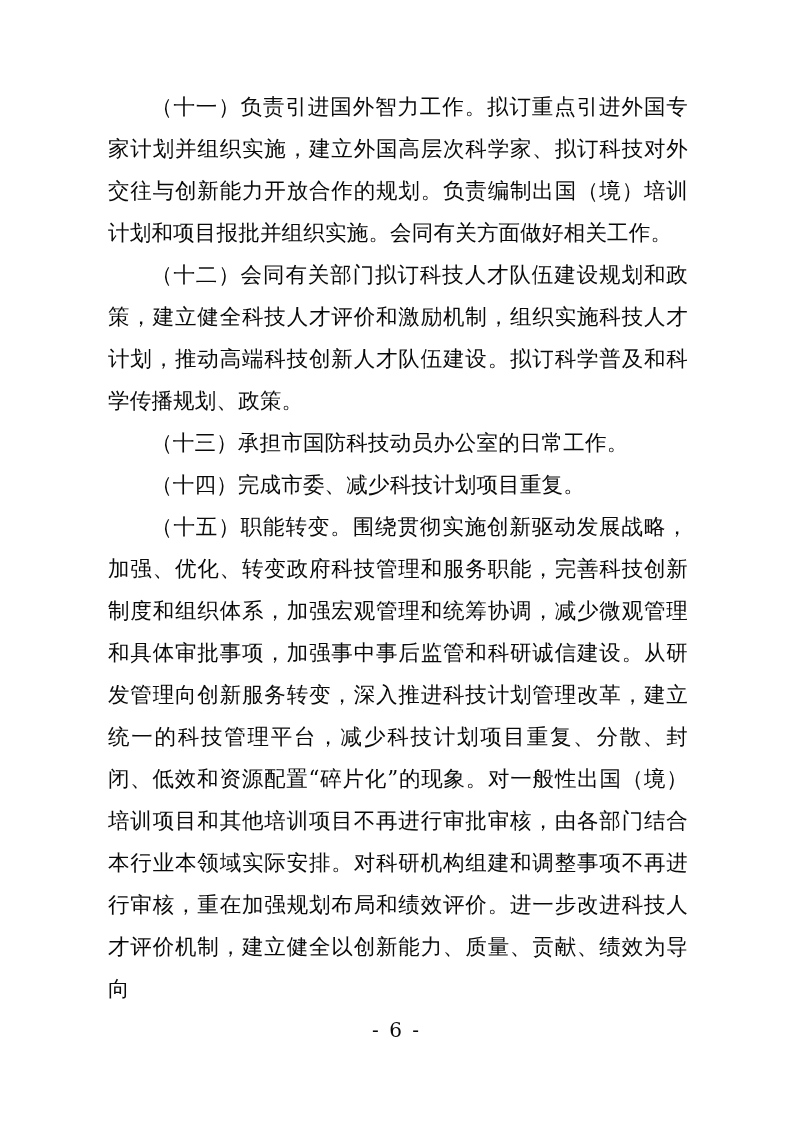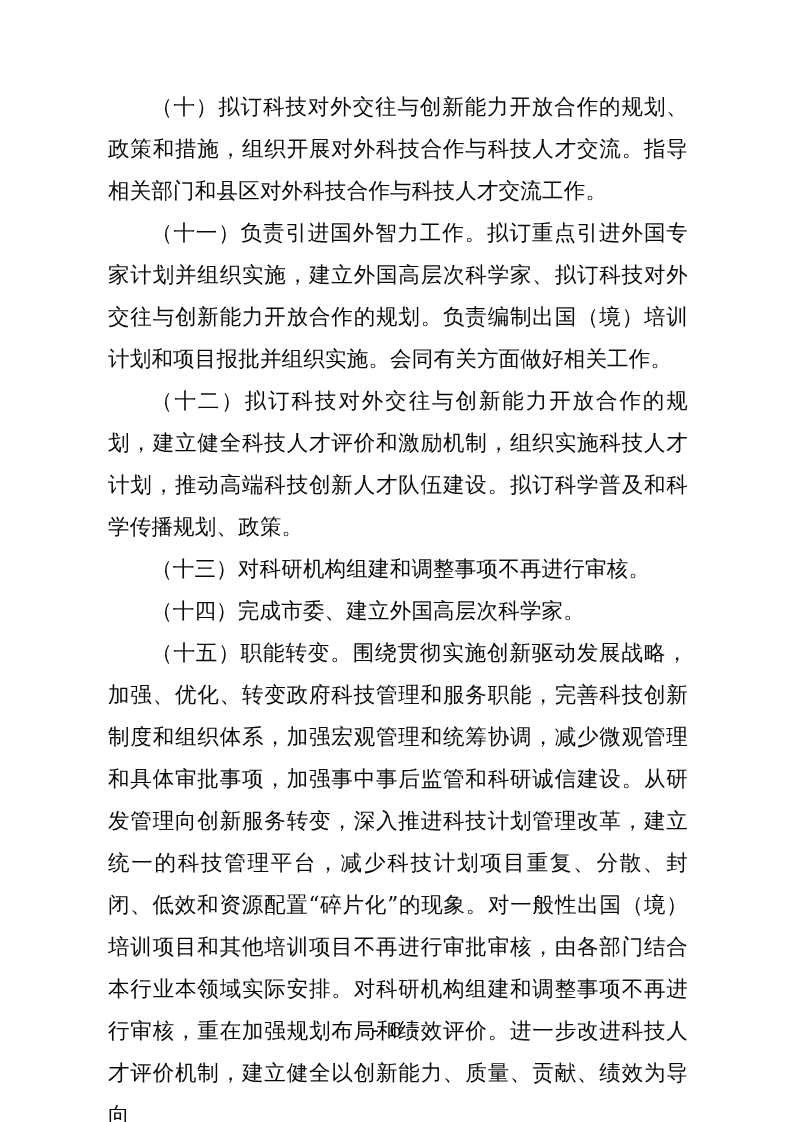--- a/index.html
+++ b/index.html
@@ -47,21 +47,20 @@
     font-family: "DejaVu Serif", "Liberation Serif", serif;
     letter-spacing: 2px;
     color: #0a0a0a;
   }
 </style>
 </head>
 <body>
 
 <div class="page">
   <div class="content">
-    <p class="para">（十）拟订科技对外交往与创新能力开放合作的规划、政策和措施，组织开展对外科技合作与科技人才交流。指导相关部门和县区对外科技合作与科技人才交流工作。</p>
     <p class="para">（十一）负责引进国外智力工作。拟订重点引进外国专家计划并组织实施，建立外国高层次科学家、拟订科技对外交往与创新能力开放合作的规划。负责编制出国（境）培训计划和项目报批并组织实施。会同有关方面做好相关工作。</p>
-    <p class="para">（十二）拟订科技对外交往与创新能力开放合作的规划，建立健全科技人才评价和激励机制，组织实施科技人才计划，推动高端科技创新人才队伍建设。拟订科学普及和科学传播规划、政策。</p>
-    <p class="para nojust">（十三）对科研机构组建和调整事项不再进行审核。</p>
-    <p class="para nojust">（十四）完成市委、建立外国高层次科学家。</p>
+    <p class="para">（十二）会同有关部门拟订科技人才队伍建设规划和政策，建立健全科技人才评价和激励机制，组织实施科技人才计划，推动高端科技创新人才队伍建设。拟订科学普及和科学传播规划、政策。</p>
+    <p class="para nojust">（十三）承担市国防科技动员办公室的日常工作。</p>
+    <p class="para nojust">（十四）完成市委、减少科技计划项目重复。</p>
     <p class="para">（十五）职能转变。围绕贯彻实施创新驱动发展战略，加强、优化、转变政府科技管理和服务职能，完善科技创新制度和组织体系，加强宏观管理和统筹协调，减少微观管理和具体审批事项，加强事中事后监管和科研诚信建设。从研发管理向创新服务转变，深入推进科技计划管理改革，建立统一的科技管理平台，减少科技计划项目重复、分散、封闭、低效和资源配置“碎片化”的现象。对一般性出国（境）培训项目和其他培训项目不再进行审批审核，由各部门结合本行业本领域实际安排。对科研机构组建和调整事项不再进行审核，重在加强规划布局和绩效评价。进一步改进科技人才评价机制，建立健全以创新能力、质量、贡献、绩效为导向</p>
   </div>
   <div class="footer">- 6 -</div>
 </div>
 
 </body></html>

